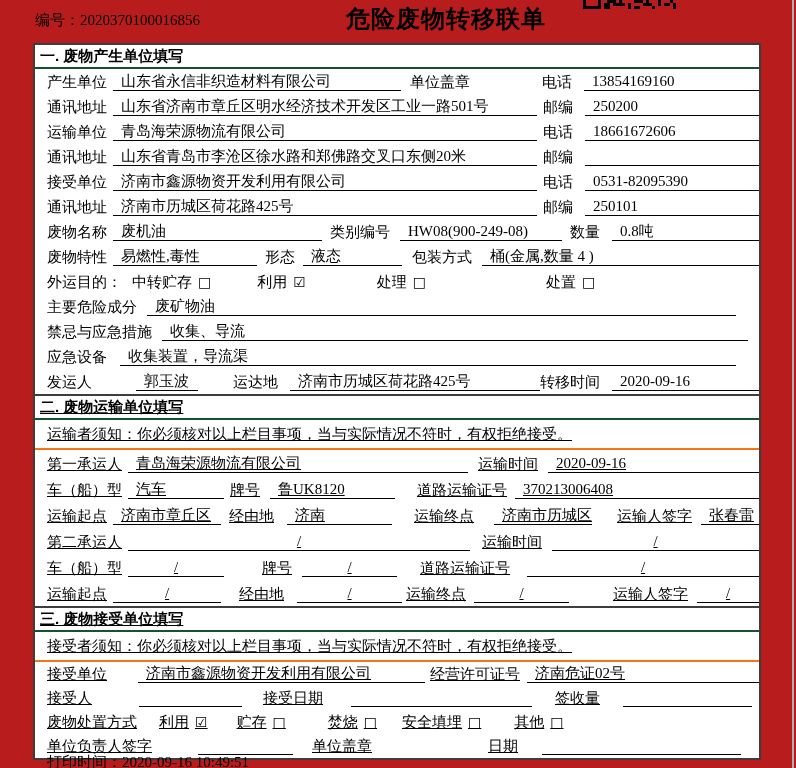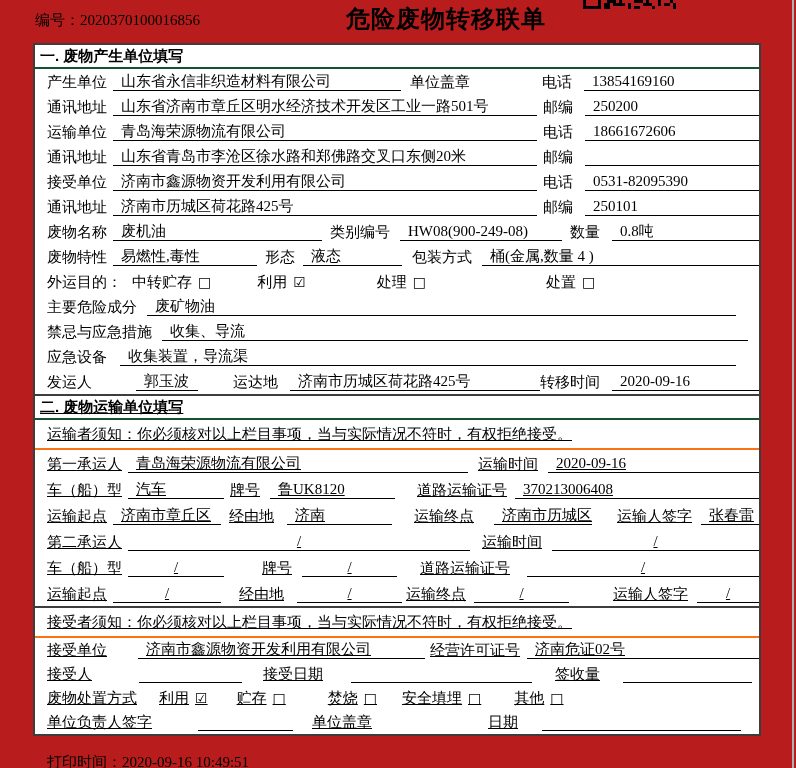--- a/index.html
+++ b/index.html
@@ -256,20 +256,21 @@
         <span class="lbl" style="margin-left:18px">经由地</span>
         <span class="ul ctr" style="width:105px;margin-left:13px">/</span>
         <span class="lbl" style="margin-left:4px">运输终点</span>
         <span class="ul ctr" style="width:95px;margin-left:8px">/</span>
         <span class="lbl" style="margin-left:44px">运输人签字</span>
         <span class="ul ctr fill" style="margin-left:9px">/</span>
       </div>
     </div>
 
     <div class="section s3">
+      <div class="sec-title">三. 废物接受单位填写</div>
 
       <div class="notice">
         <span>接受者须知：</span>
         <span>你必须核对以上栏目事项，当与实际情况不符时，有权拒绝接受。</span>
       </div>
 
       <div class="row">
         <span class="lbl">接受单位</span>
         <span class="ul" style="width:287px;margin-left:31px">济南市鑫源物资开发利用有限公司</span>
         <span class="lbl" style="margin-left:5px">经营许可证号</span>

